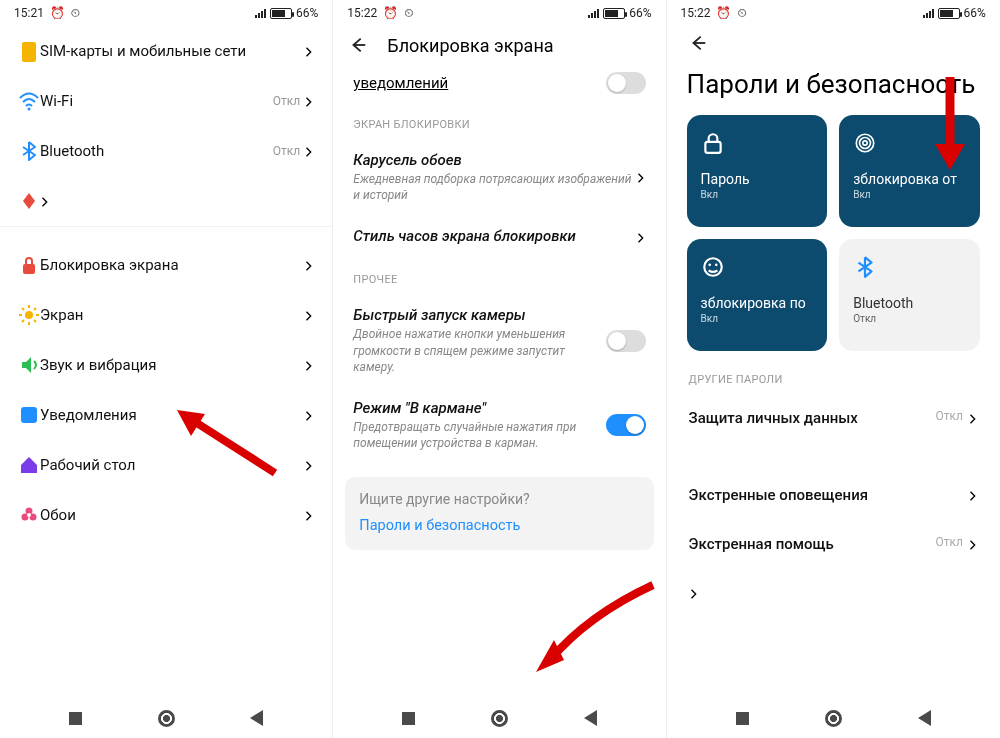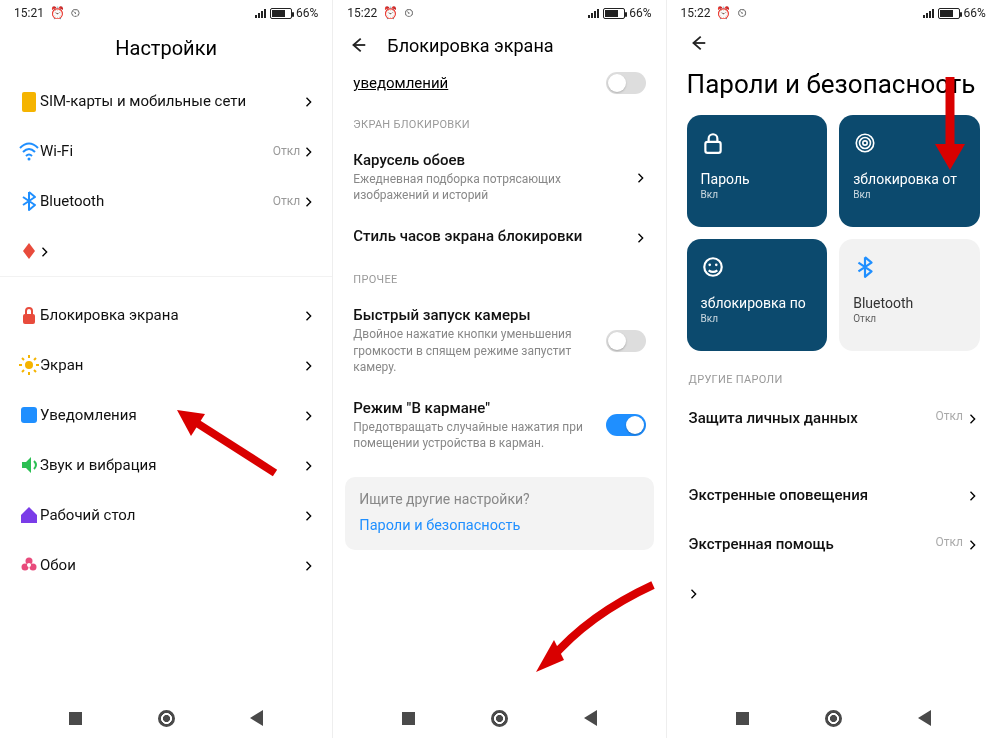--- a/index.html
+++ b/index.html
@@ -36,21 +36,21 @@
   .row { display:flex; align-items:center; padding:14px 18px; gap:0; }
   .row .icon { width:22px; height:22px; display:flex; align-items:center; justify-content:center; flex-shrink:0; }
   .row .label { font-size:15px; color:#111; flex:1; }
   .row .value { font-size:12px; color:#999; margin-right:4px; }
   .chev svg { width:10px; height:10px; stroke:#bbb; }
   .sep { height:14px; border-top:1px solid #f2f2f2; }
 
   .sectionlabel { font-size:11px; color:#999; letter-spacing:0.3px; padding:14px 20px 8px; text-transform:uppercase; }
 
   
-  .item2 { padding:12px 20px; display:flex; align-items:center; gap:0; }
+  .item2 { padding:12px 20px; display:flex; align-items:center; gap:0;font-style:italic; }
   .item2 .txt { flex:1; }
   .item2 .t1 { font-size:15px; color:#111; font-weight:500; margin-bottom:2px; }
   .item2 .t2 { font-size:12px; color:#888; line-height:1.35; }
   .toggle { width:40px; height:22px; border-radius:12px; position:relative; flex-shrink:0; }
   .toggle .knob { position:absolute; top:2px; width:18px; height:18px; border-radius:50%; background:#fff; box-shadow:0 1px 2px rgba(0,0,0,.25); }
   .toggle.on { background:#1f8fff; }
   .toggle.on .knob { right:2px; }
   .toggle.off { background:#ddd; }
   .toggle.off .knob { left:2px; }
   .promo { margin:14px 12px; padding:14px 14px 16px; background:#f3f3f3; border-radius:10px; }
@@ -183,21 +183,20 @@
             <span></span>
             <span></span>
             <span></span>
           </span>
           <span class="bat">
             <span class="fill"></span>
           </span>
           <span>66%</span>
         </div>
   </div>
-  <div class="hdr1">Настройки</div>
   <div class="scroll">
     <div id="p1rows">
           <div class="row">
             <span class="icon" style="color:#f5b400">
               <svg viewBox="0 0 22 22" width="22" height="22">
                 <use href="#sim"></use>
               </svg>
             </span>
             <div class="label">SIM-карты и мобильные сети</div>
             <span class="chev"><svg viewBox="0 0 10 12">
@@ -257,37 +256,37 @@
               <svg viewBox="0 0 22 22" width="22" height="22">
                 <use href="#sun"></use>
               </svg>
             </span>
             <div class="label">Экран</div>
             <span class="chev"><svg viewBox="0 0 10 12">
                 <use href="#chev"></use>
               </svg></span>
           </div>
           <div class="row">
+            <span class="icon" style="color:#2bbf53">
+              <svg viewBox="0 0 22 22" width="22" height="22">
+                <use href="#sound"></use>
+              </svg>
+            </span>
+            <div class="label">Звук и вибрация</div>
+            <span class="chev"><svg viewBox="0 0 10 12">
+                <use href="#chev"></use>
+              </svg></span>
+          </div>
+          <div class="row">
             <span class="icon" style="color:#1f8fff">
               <svg viewBox="0 0 22 22" width="22" height="22">
                 <use href="#square"></use>
               </svg>
             </span>
             <div class="label">Уведомления</div>
-            <span class="chev"><svg viewBox="0 0 10 12">
-                <use href="#chev"></use>
-              </svg></span>
-          </div>
-          <div class="row">
-            <span class="icon" style="color:#2bbf53">
-              <svg viewBox="0 0 22 22" width="22" height="22">
-                <use href="#sound"></use>
-              </svg>
-            </span>
-            <div class="label">Звук и вибрация</div>
             <span class="chev"><svg viewBox="0 0 10 12">
                 <use href="#chev"></use>
               </svg></span>
           </div>
           <div class="row">
             <span class="icon" style="color:#7a3ce8">
               <svg viewBox="0 0 22 22" width="22" height="22">
                 <use href="#home"></use>
               </svg>
             </span>

